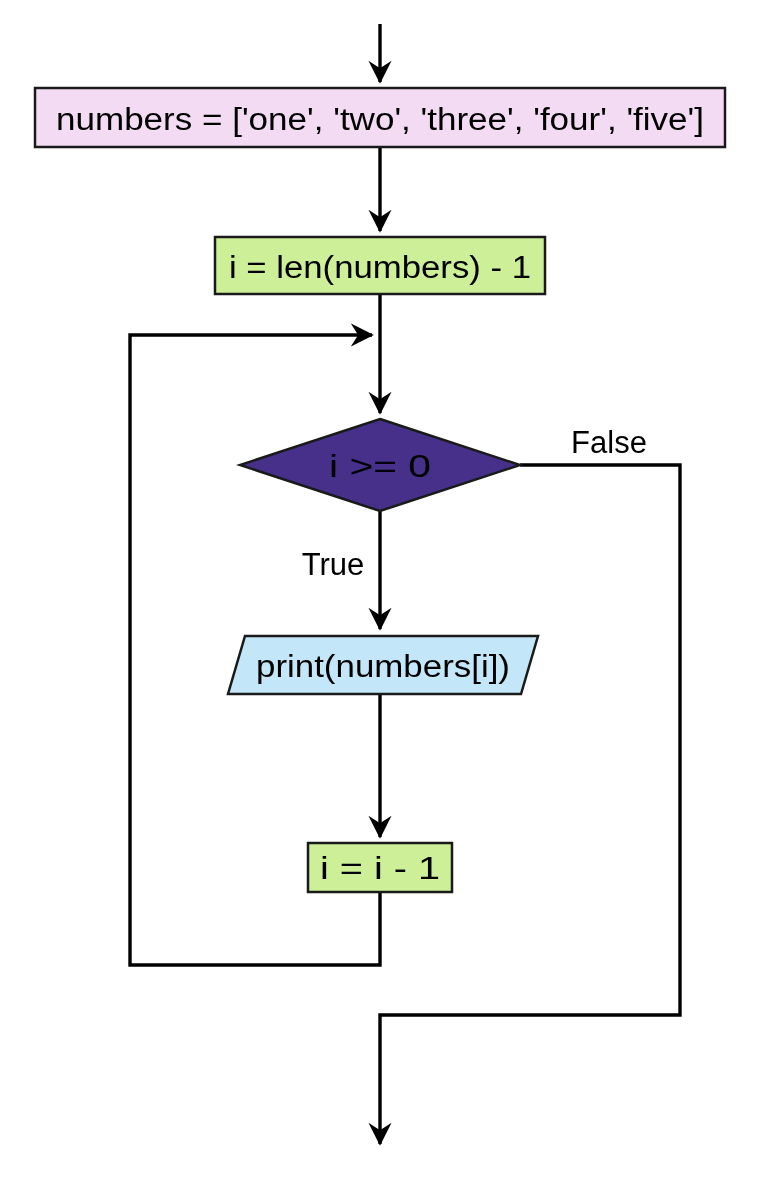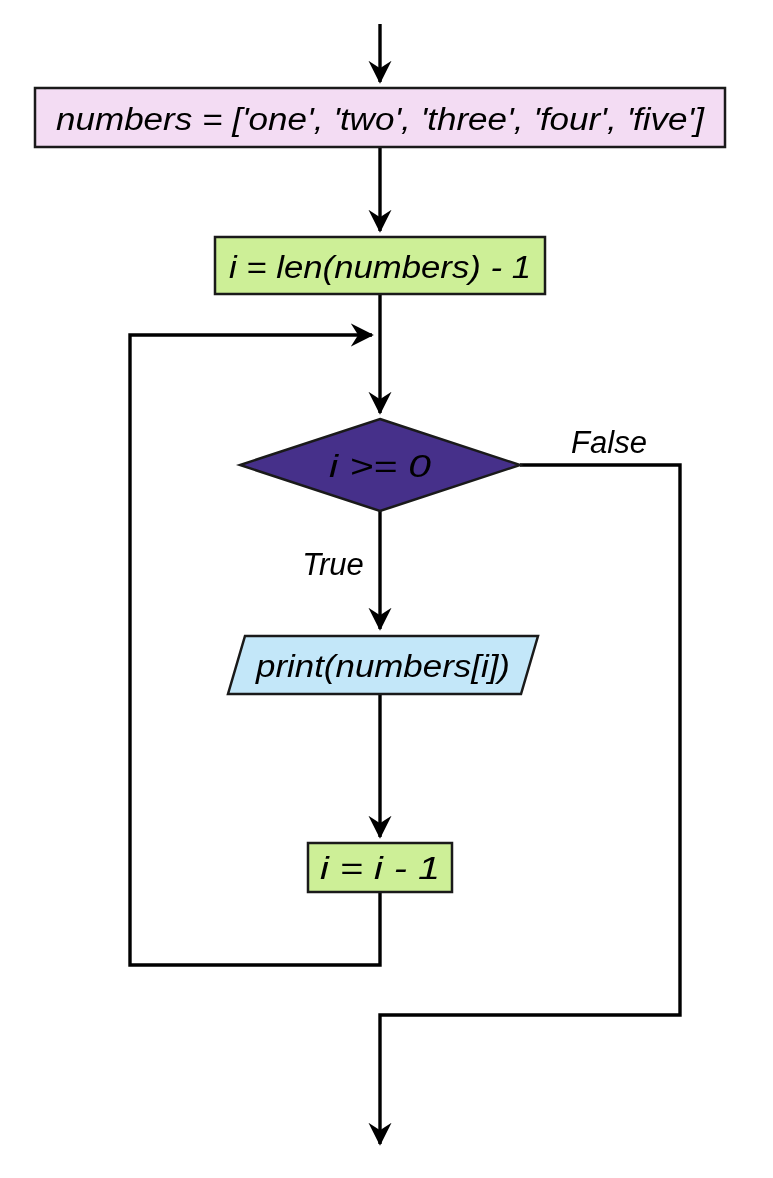--- a/index.html
+++ b/index.html
@@ -2,21 +2,20 @@
 <html><head>
 <meta charset="utf-8">
 <style>
   html, body { margin: 0; padding: 0; background: #ffffff; }
   .page {
     position: relative;
     width: 773px;
     height: 1178px;
     background: #ffffff;
     overflow: hidden;
-    font-style: italic;
   }
   svg text {
     font-family: "Liberation Sans", "DejaVu Sans", sans-serif;
     font-size: 31px;
     fill: #000000;
   }
   .edge {
     fill: none;
     stroke: #000000;
     stroke-width: 3.4;

